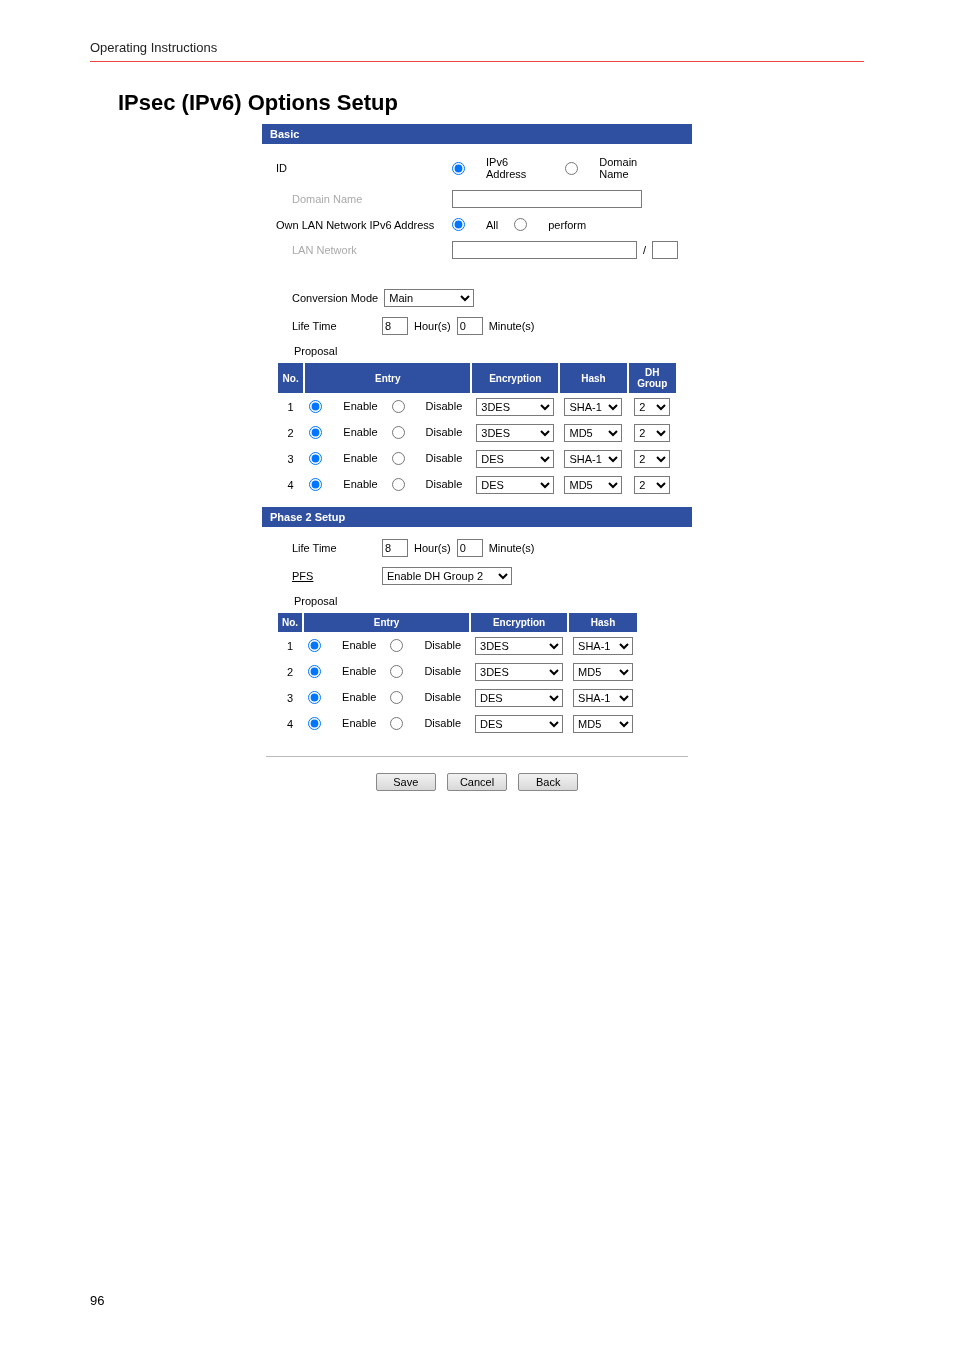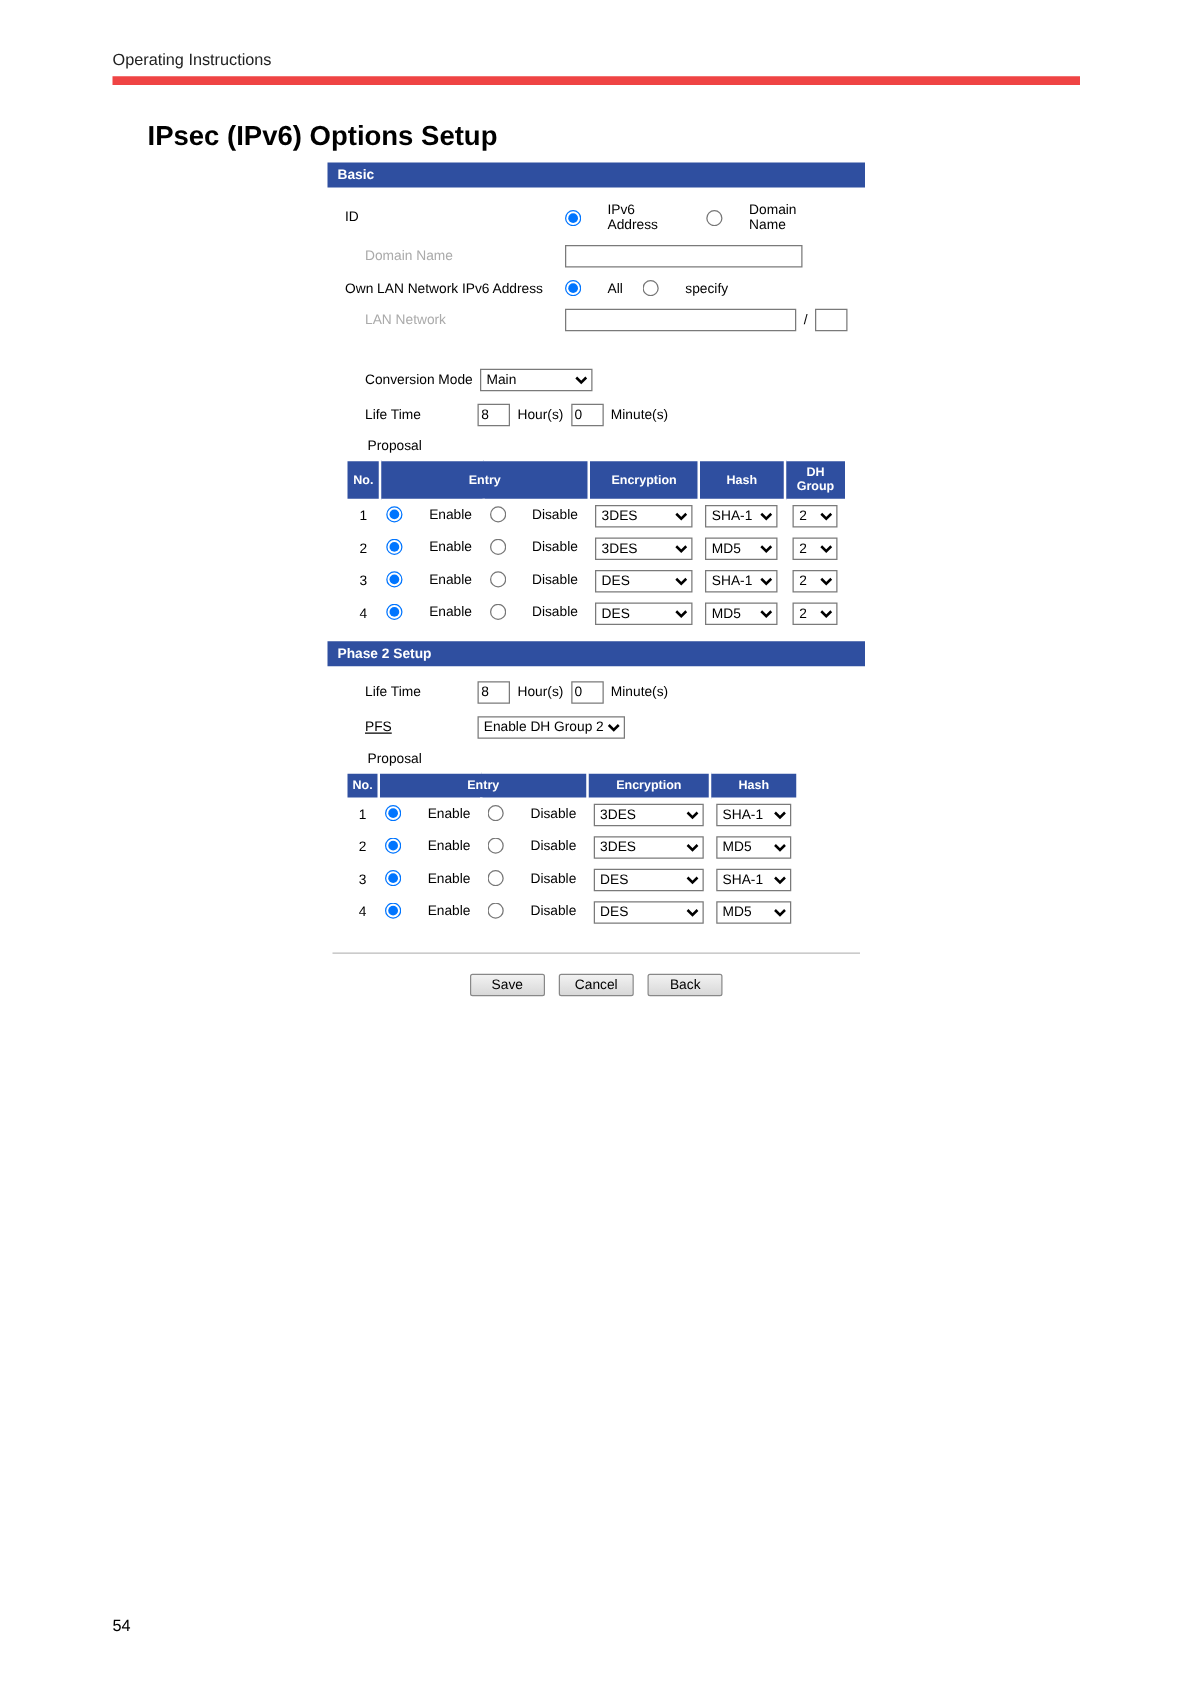--- a/index.html
+++ b/index.html
@@ -10,21 +10,21 @@
     height: 1348px;
     position: relative;
     color: #000;
   }
   .page {
     padding: 40px 90px 0 90px;
   }
   .running-head {
     font-size: 13px;
     color: #222;
-    border-bottom: 7px solid #ef4444;
+    border-bottom: 1px solid #ef4444;
     padding-bottom: 6px;
     margin-bottom: 28px;
   }
   .title {
     font-size: 22px;
     font-weight: bold;
     margin-left: 28px;
     margin-bottom: 8px;
   }
   .intro {
@@ -155,21 +155,21 @@
       </div>
 
       <div class="fld" style="margin-top:6px;">
         <span class="lab">Own LAN Network IPv6 Address</span>
         <label class="radio">
             <input type="radio" checked="" style="">
             <span>All</span>
           </label>
         <label class="radio">
             <input type="radio" style="">
-            <span>specify</span>
+            <span>perform</span>
           </label>
       </div>
       <div class="fld">
         <span class="lab dim indent">LAN Network</span>
         <input type="text" class="txt-wider" value="" style="">
         <span>/</span>
         <input type="text" class="txt-num" value="" style="">
       </div>
     </div>
 
@@ -261,21 +261,21 @@
     <div class="block">
       <div class="fld">
         <span class="lab indent" style="min-width:100px;">Life Time</span>
         <input type="text" class="txt-num" value="8" style="">
         <span>Hour(s)</span>
         <input type="text" class="txt-num" value="0" style="">
         <span>Minute(s)</span>
       </div>
       <div class="fld">
         <span class="lab indent" style="min-width:100px;text-decoration:underline;">PFS</span>
-        <select class="sel" style="width:118px;"><option>Enable DH Group 2</option></select>
+        <select class="sel" style="width:130px;"><option>Enable DH Group 2</option></select>
       </div>
       <div class="plabel">Proposal</div>
 
       <table class="prop" style="width:88%;">
         <tbody>
             <tr>
           <th style="width:32px;">No.</th>
           <th style="width:150px;" colspan="2">Entry</th>
           <th>Encryption</th>
           <th style="width:80px;">Hash</th>
@@ -339,13 +339,13 @@
     <hr class="sep">
     <div class="btn-row">
       <button class="btn">Save</button>
       <button class="btn">Cancel</button>
       <button class="btn">Back</button>
     </div>
 
   </div>
 </div>
 
-<div class="pgnum">54</div>
+<div class="pgnum">96</div>
 
 </body></html>

